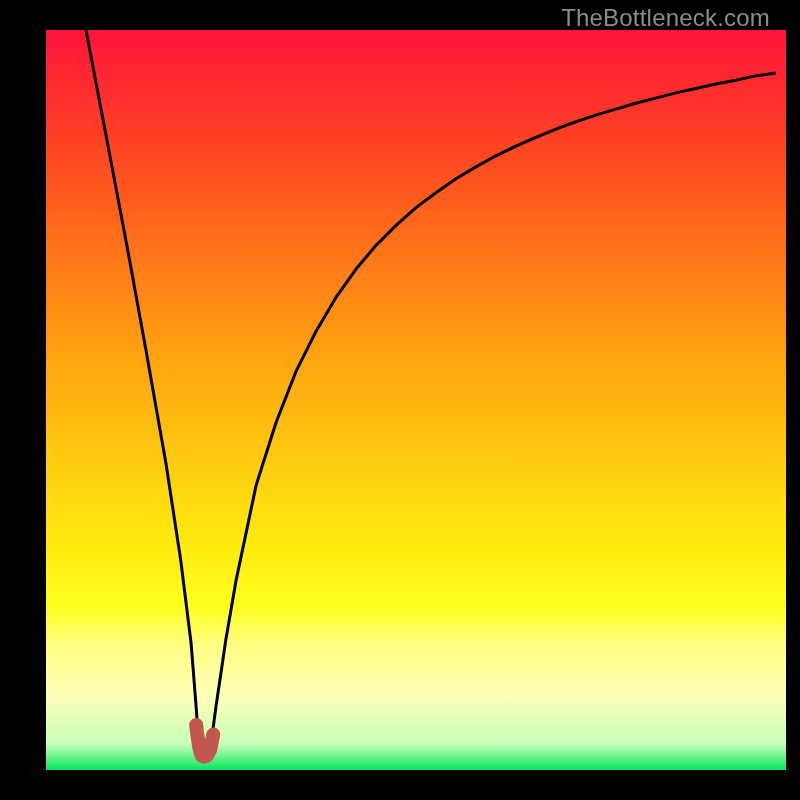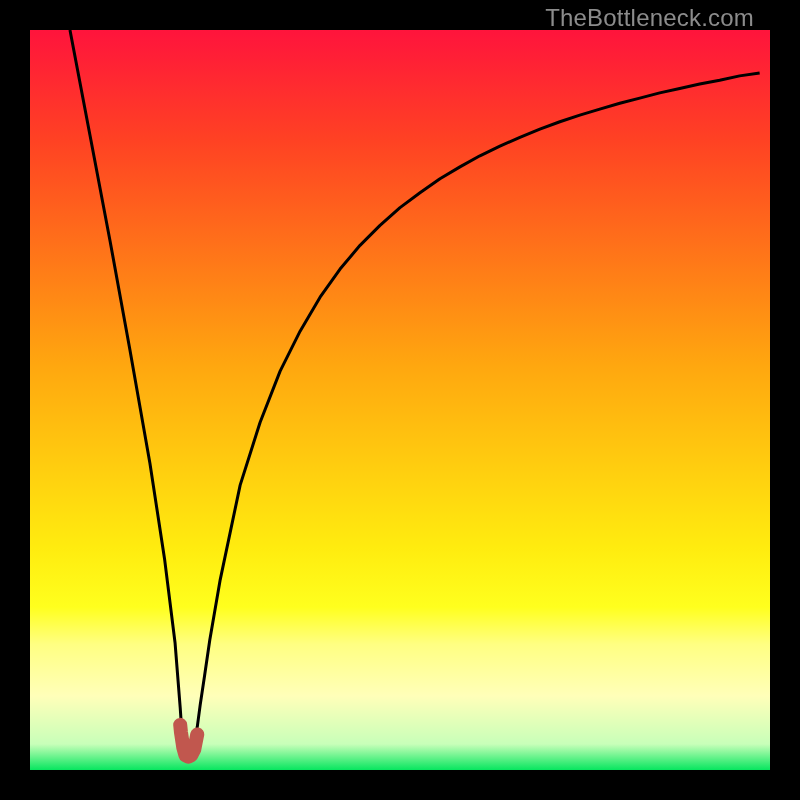--- a/index.html
+++ b/index.html
@@ -6,21 +6,21 @@
     margin: 0;
     padding: 0;
     width: 800px;
     height: 800px;
     background: #000000;
     overflow: hidden;
   }
   .canvas-wrap {
     position: absolute;
     top: 0;
-    left: 0;
+    left: 16px;
     width: 772px;
     height: 800px;
     text-align: center;
   }
   svg {
     display: block;
   }
   .watermark {
     position: absolute;
     top: 4px;

